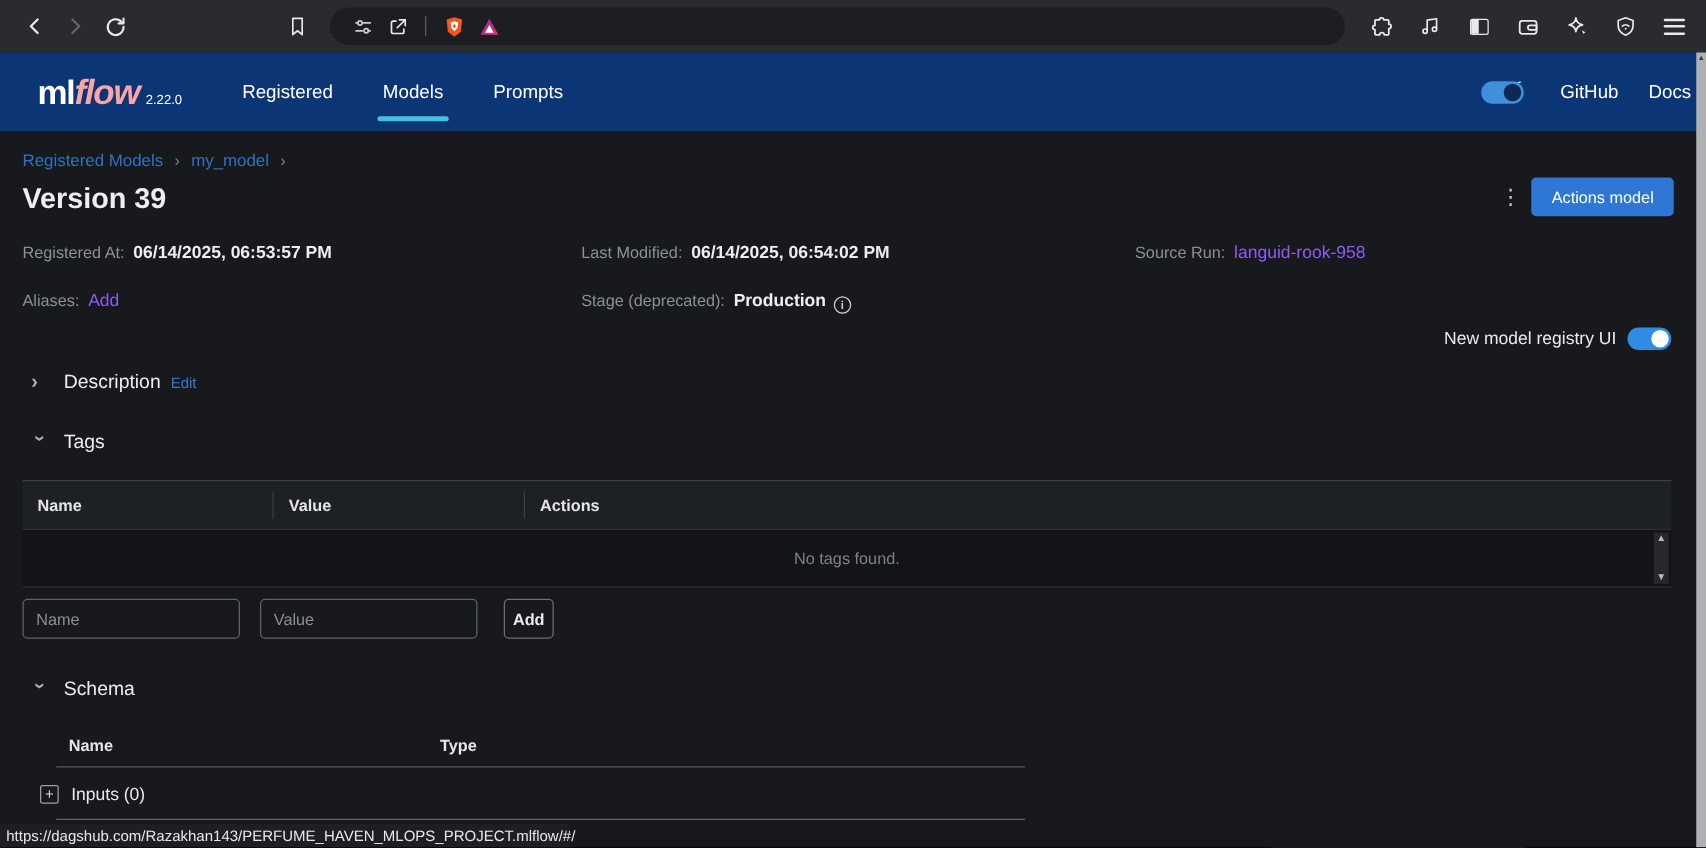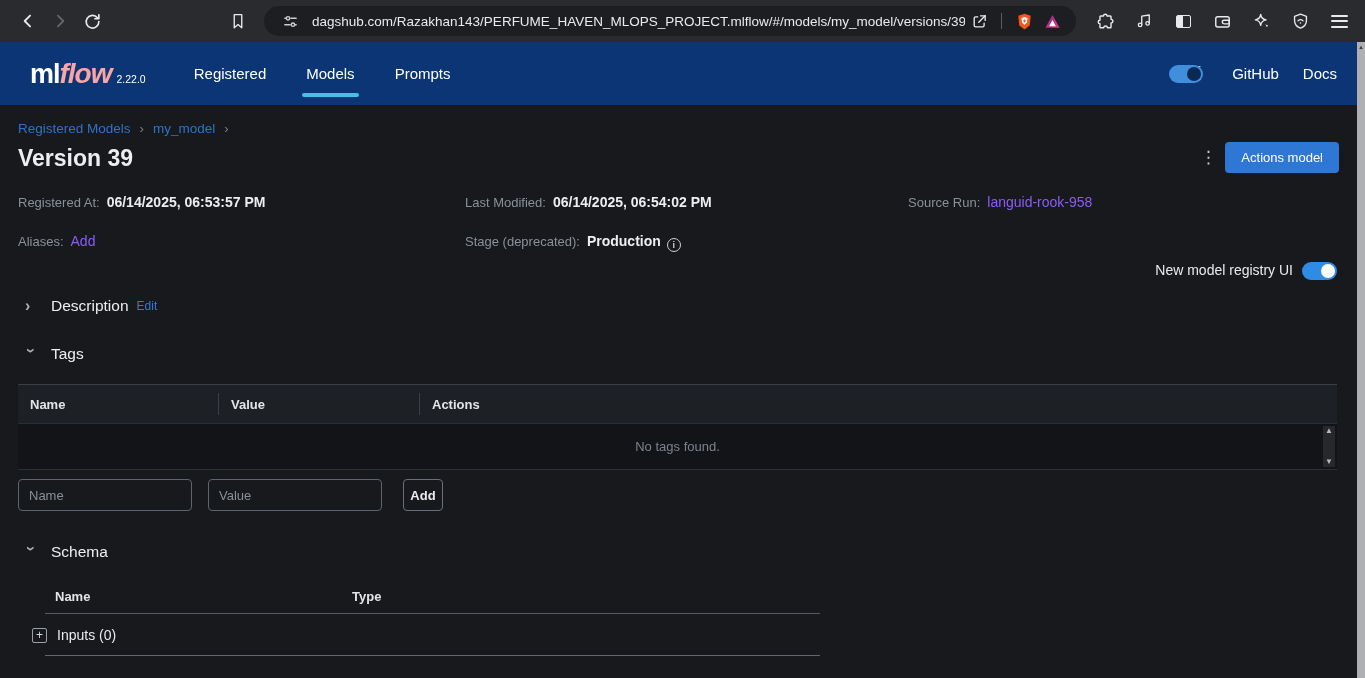--- a/index.html
+++ b/index.html
@@ -24,21 +24,21 @@
 
   
   .mlheader { position:absolute; top:42px; left:0; width:1365px; height:63px; background:#0b3575; display:flex; align-items:center; }
   .logo { display:flex; align-items:baseline; margin-left:30px; }
   .logo-ml { color:#fff; font-size:27px; font-weight:700; letter-spacing:-1px; }
   .logo-flow { color:#fca5a5; font-size:28px; font-weight:700; font-style:italic; letter-spacing:-1px; }
   .logo-ver { color:#fff; font-size:10.5px; margin-left:5px; }
   .ml-nav { display:flex; margin-left:48px; gap:40px; height:63px; align-items:center; }
   .ml-nav-item { position:relative; color:#fff; font-size:15px; height:63px; display:flex; align-items:center; cursor:pointer; }
   .ml-nav-item.active::after { content:""; position:absolute; left:-4px; right:-4px; bottom:8px; height:4px; background:#45bfe8; border-radius:2px; }
-  .ml-right { display:flex; align-items:center; margin-left:auto; margin-right:28px; gap:24px; }
+  .ml-right { display:flex; align-items:center; margin-left:auto; margin-right:12px; gap:24px; }
   .theme-toggle { width:34px; height:18px; border-radius:9px; background:#3f8fdc; position:relative; }
   .theme-toggle .knob { position:absolute; top:2px; right:2px; width:14px; height:14px; border-radius:50%; background:#0a2a55; }
   .moon { color:#fff; font-size:19px; line-height:1; margin-left:-12px; }
   .ml-link { color:#fff; font-size:15px; cursor:pointer; }
 
   
   .content { position:absolute; top:105px; left:0; width:1365px; height:555px; padding:0 18px; }
   .crumbs { position:absolute; top:16px; left:18px; font-size:13.5px; display:flex; gap:9px; align-items:center; }
   .crumb { color:#2d73c9; cursor:pointer; }
   .crumb-sep { color:#76818b; font-size:13px; }
@@ -136,21 +136,20 @@
       <span class="tb-icon">
         <svg width="17" height="17" viewBox="0 0 24 24" fill="none" stroke="#cbcdd0" stroke-width="2" stroke-linecap="round">
             <circle cx="8.5" cy="7.5" r="2.4"></circle>
             <line x1="12.5" y1="7.5" x2="20" y2="7.5"></line>
             <line x1="4" y1="7.5" x2="6" y2="7.5"></line>
             <circle cx="15.5" cy="16.5" r="2.4"></circle>
             <line x1="4" y1="16.5" x2="11.5" y2="16.5"></line>
             <line x1="18" y1="16.5" x2="20" y2="16.5"></line>
           </svg>
       </span>
-      <span class="url-text">dagshub.com/Razakhan143/PERFUME_HAVEN_MLOPS_PROJECT.mlflow/#/models/my_model/versions/39</span>
       <span class="tb-icon">
         <svg width="17" height="17" viewBox="0 0 24 24" fill="none" stroke="#e8eaed" stroke-width="1.9" stroke-linecap="round" stroke-linejoin="round">
             <path d="M9.5 5.5H6.5a2 2 0 0 0-2 2v10a2 2 0 0 0 2 2h10a2 2 0 0 0 2-2v-3"></path>
             <path d="M13.5 4h6.5v6.5"></path>
             <path d="M20 4l-9 9"></path>
           </svg>
       </span>
       <span class="url-divider"></span>
       <span class="tb-icon">
         <svg width="19" height="19" viewBox="0 0 24 24">
@@ -328,18 +327,21 @@
       <div class="sc-div1"></div>
       <div class="sc-row">
         <span class="plus-box">+</span>
         <span class="sc-row-label">Inputs (0)</span>
       </div>
       <div class="sc-div2"></div>
     </div>
 
   </div>
 
+  <div class="statusbar">
+    <span class="status-text">https://dagshub.com/Razakhan143/PERFUME_HAVEN_MLOPS_PROJECT.mlflow/#/</span>
+  </div>
 
   <div class="vscroll">
     <span>▲</span>
   </div>
 
 </div>
 
 </body></html>

